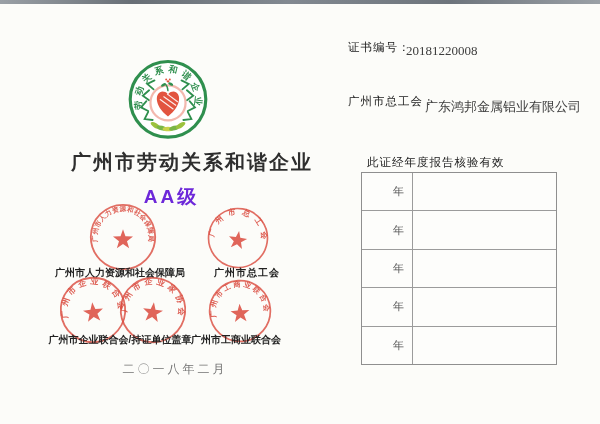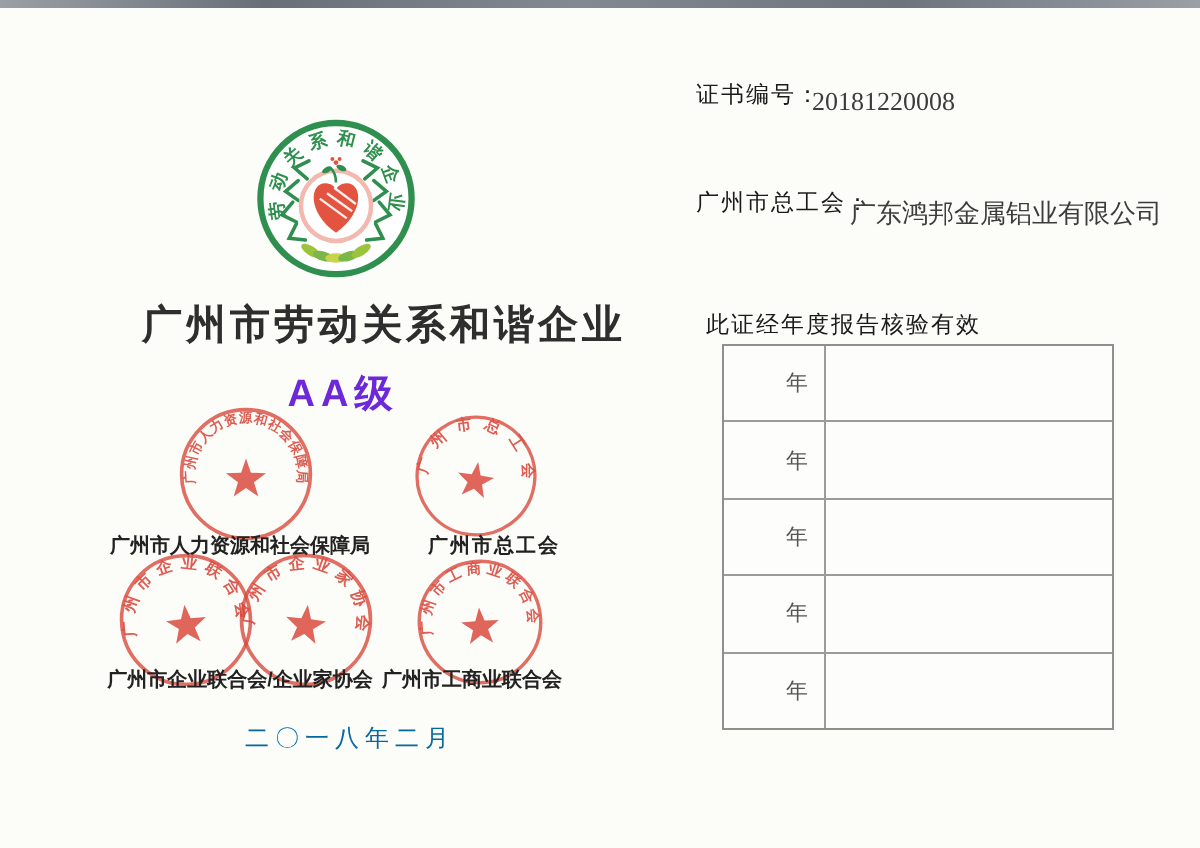--- a/index.html
+++ b/index.html
@@ -38,31 +38,31 @@
   .seal-caption {
     position:absolute; text-align:center; font-size:10px; font-weight:bold; color:#222;
   }
   .cap-1 { left:44px;  top:266px; width:152px; }
   .cap-2 { left:202px; top:266px; width:90px;  letter-spacing:1px; }
   .cap-3 { left:35px;  top:333px; width:170px; }
   .cap-4 { left:188px; top:333px; width:96px; }
 
   .issue-date {
     position:absolute; left:75px; top:361px; width:200px; text-align:center;
-    font-family:Liberation Sans, sans-serif; font-size:12px; color:#0369a1; letter-spacing:3px;
+    font-family:Liberation Sans, sans-serif; font-size:12px; color:#737373; letter-spacing:3px;
   }
 
   
   .field-label { position:absolute; font-size:11.5px; font-weight:normal; color:#1a1a1a; letter-spacing:1px; }
   .field-value { position:absolute; font-family:"Liberation Serif", serif; font-size:13px; color:#3d3d3d; }
   .lbl-certno  { left:348px; top:40px; }
   .val-certno  { left:406px; top:43px; }
   .lbl-holder  { left:348px; top:94px; }
   .val-holder  { left:425px; top:98px; }
-  .table-title { left:353px; top:155px; }
+  .table-title { left:367px; top:155px; }
 
   .verify-table {
     position:absolute; left:361px; top:172px; width:196px; height:193px;
     border:1px solid #8f8f8f; box-sizing:border-box;
     display:flex; flex-direction:column; background:#fdfdfb;
   }
   .vt-row { flex:1 1 0; display:flex; }
   .vt-row + .vt-row { border-top:1px solid #9b9b9b; }
   .vt-year {
     width:51px; border-right:1px solid #9b9b9b; box-sizing:border-box;
@@ -160,21 +160,21 @@
     <defs>
         <path id="arc5" d="M 19.7,71.2 A 37,37 0 1 1 80.3,71.2" fill="none"></path>
       </defs>
     <circle class="seal-ring" cx="50" cy="50" r="46"></circle>
     <text class="seal-text" font-size="11" letter-spacing="3.5"><textPath href="#arc5" startOffset="50%" text-anchor="middle">广州市工商业联合会</textPath></text>
     <polygon class="seal-star" points="50,39 53.5,49.1 64.3,49.4 55.7,55.9 58.8,66.1 50,60 41.2,66.1 44.3,55.9 35.7,49.4 46.5,49.1"></polygon>
   </svg>
 
   <div class="seal-caption cap-1">广州市人力资源和社会保障局</div>
   <div class="seal-caption cap-2">广州市总工会</div>
-  <div class="seal-caption cap-3">广州市企业联合会/企业家协会</div>
+  <div class="seal-caption cap-3">广州市企业联合会/持证单位盖章</div>
   <div class="seal-caption cap-4">广州市工商业联合会</div>
 
   <div class="issue-date">二〇一八年二月</div>
 
   <div class="field-label lbl-certno">证书编号：</div>
   <div class="field-value val-certno">20181220008</div>
   <div class="field-label lbl-holder">广州市总工会：</div>
   <div class="field-value val-holder">广东鸿邦金属铝业有限公司</div>
   <div class="field-label table-title">此证经年度报告核验有效</div>
 

